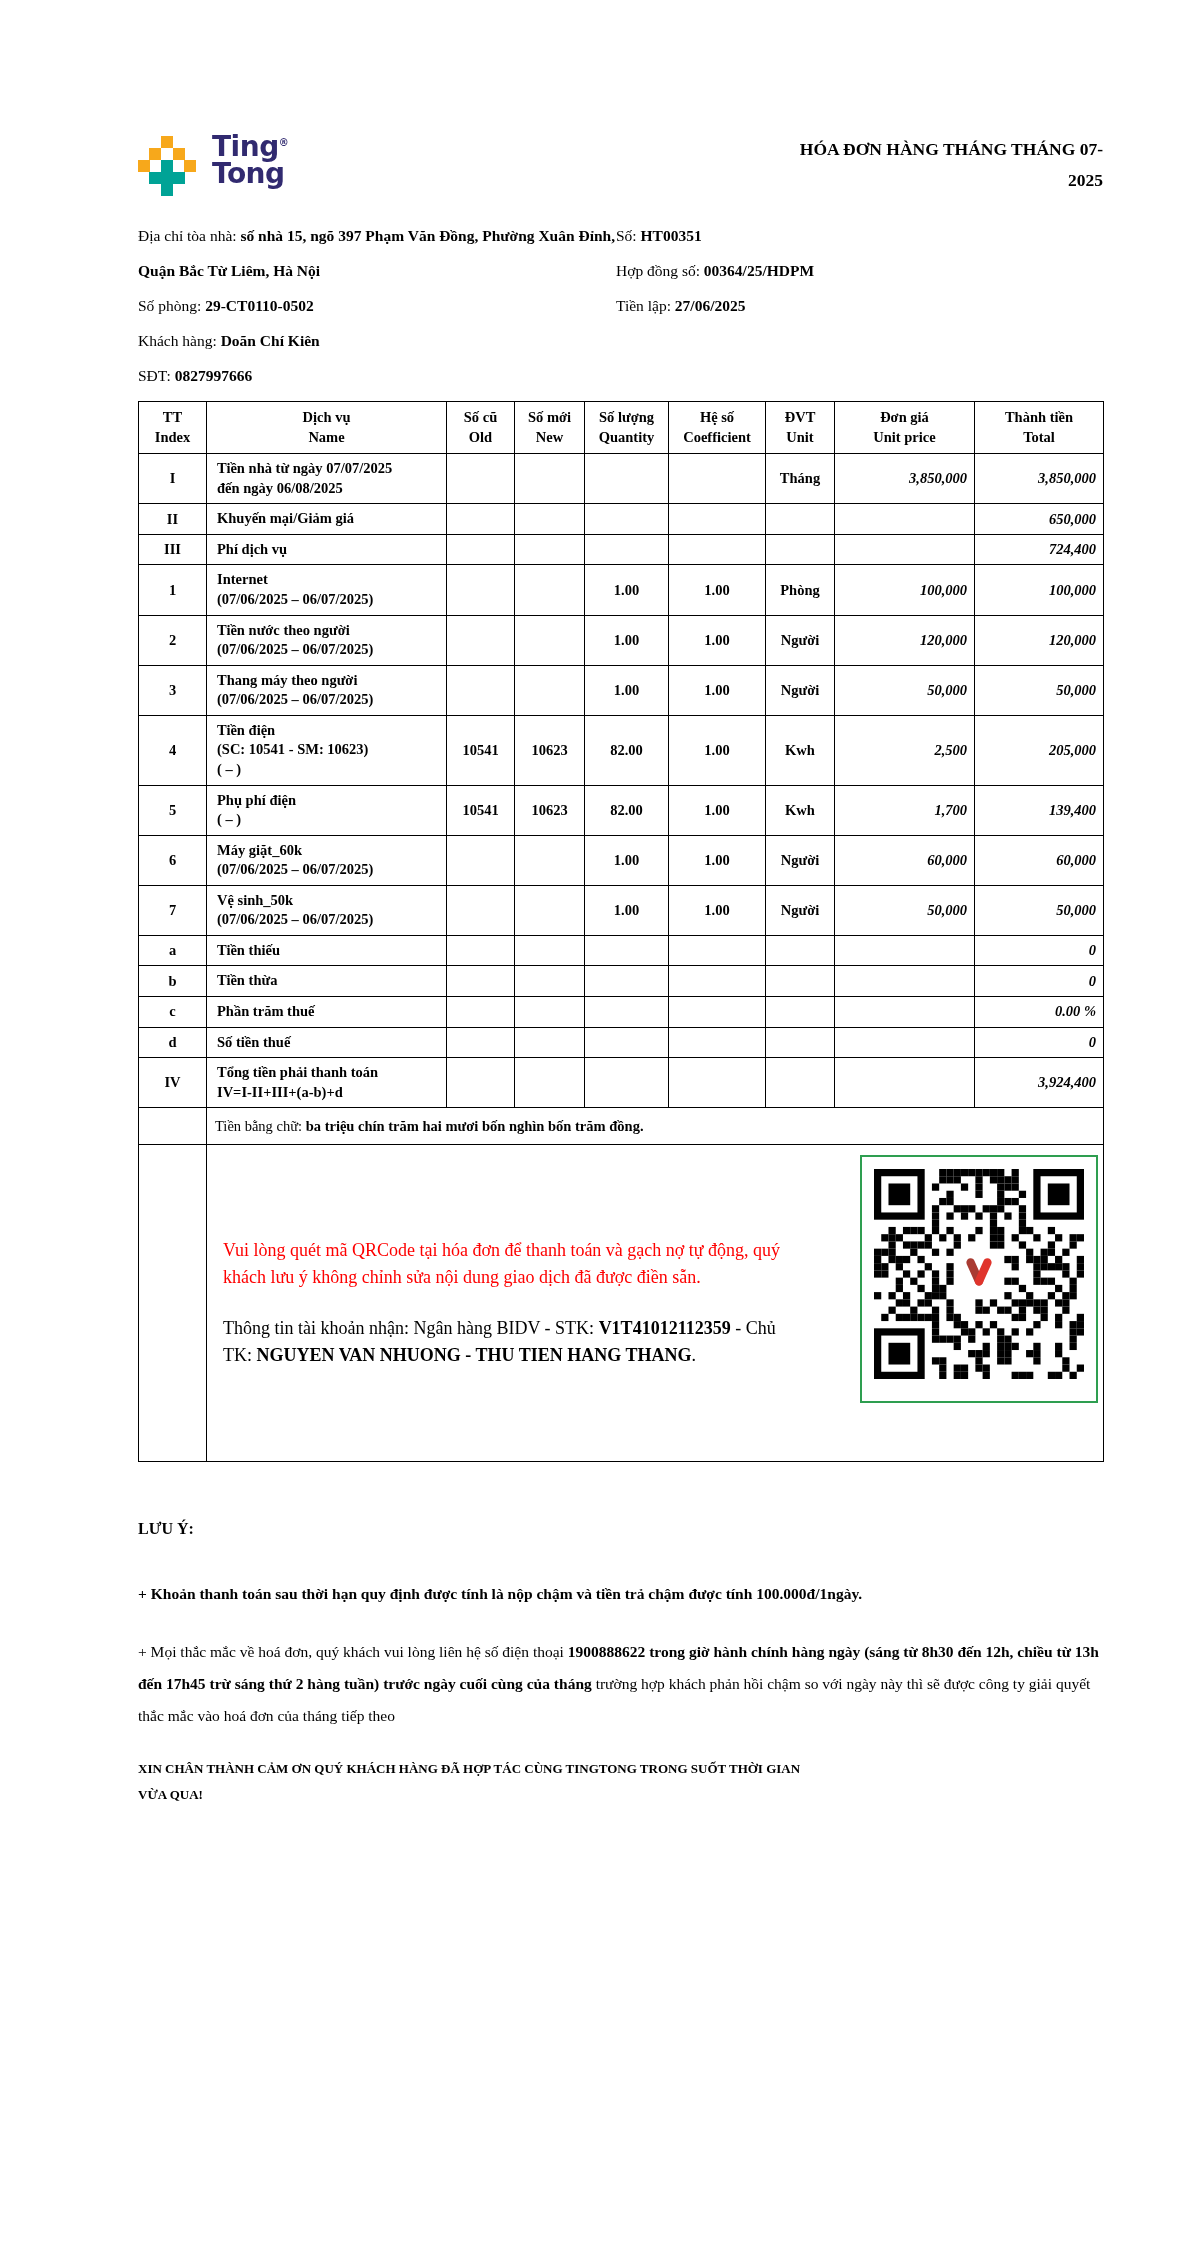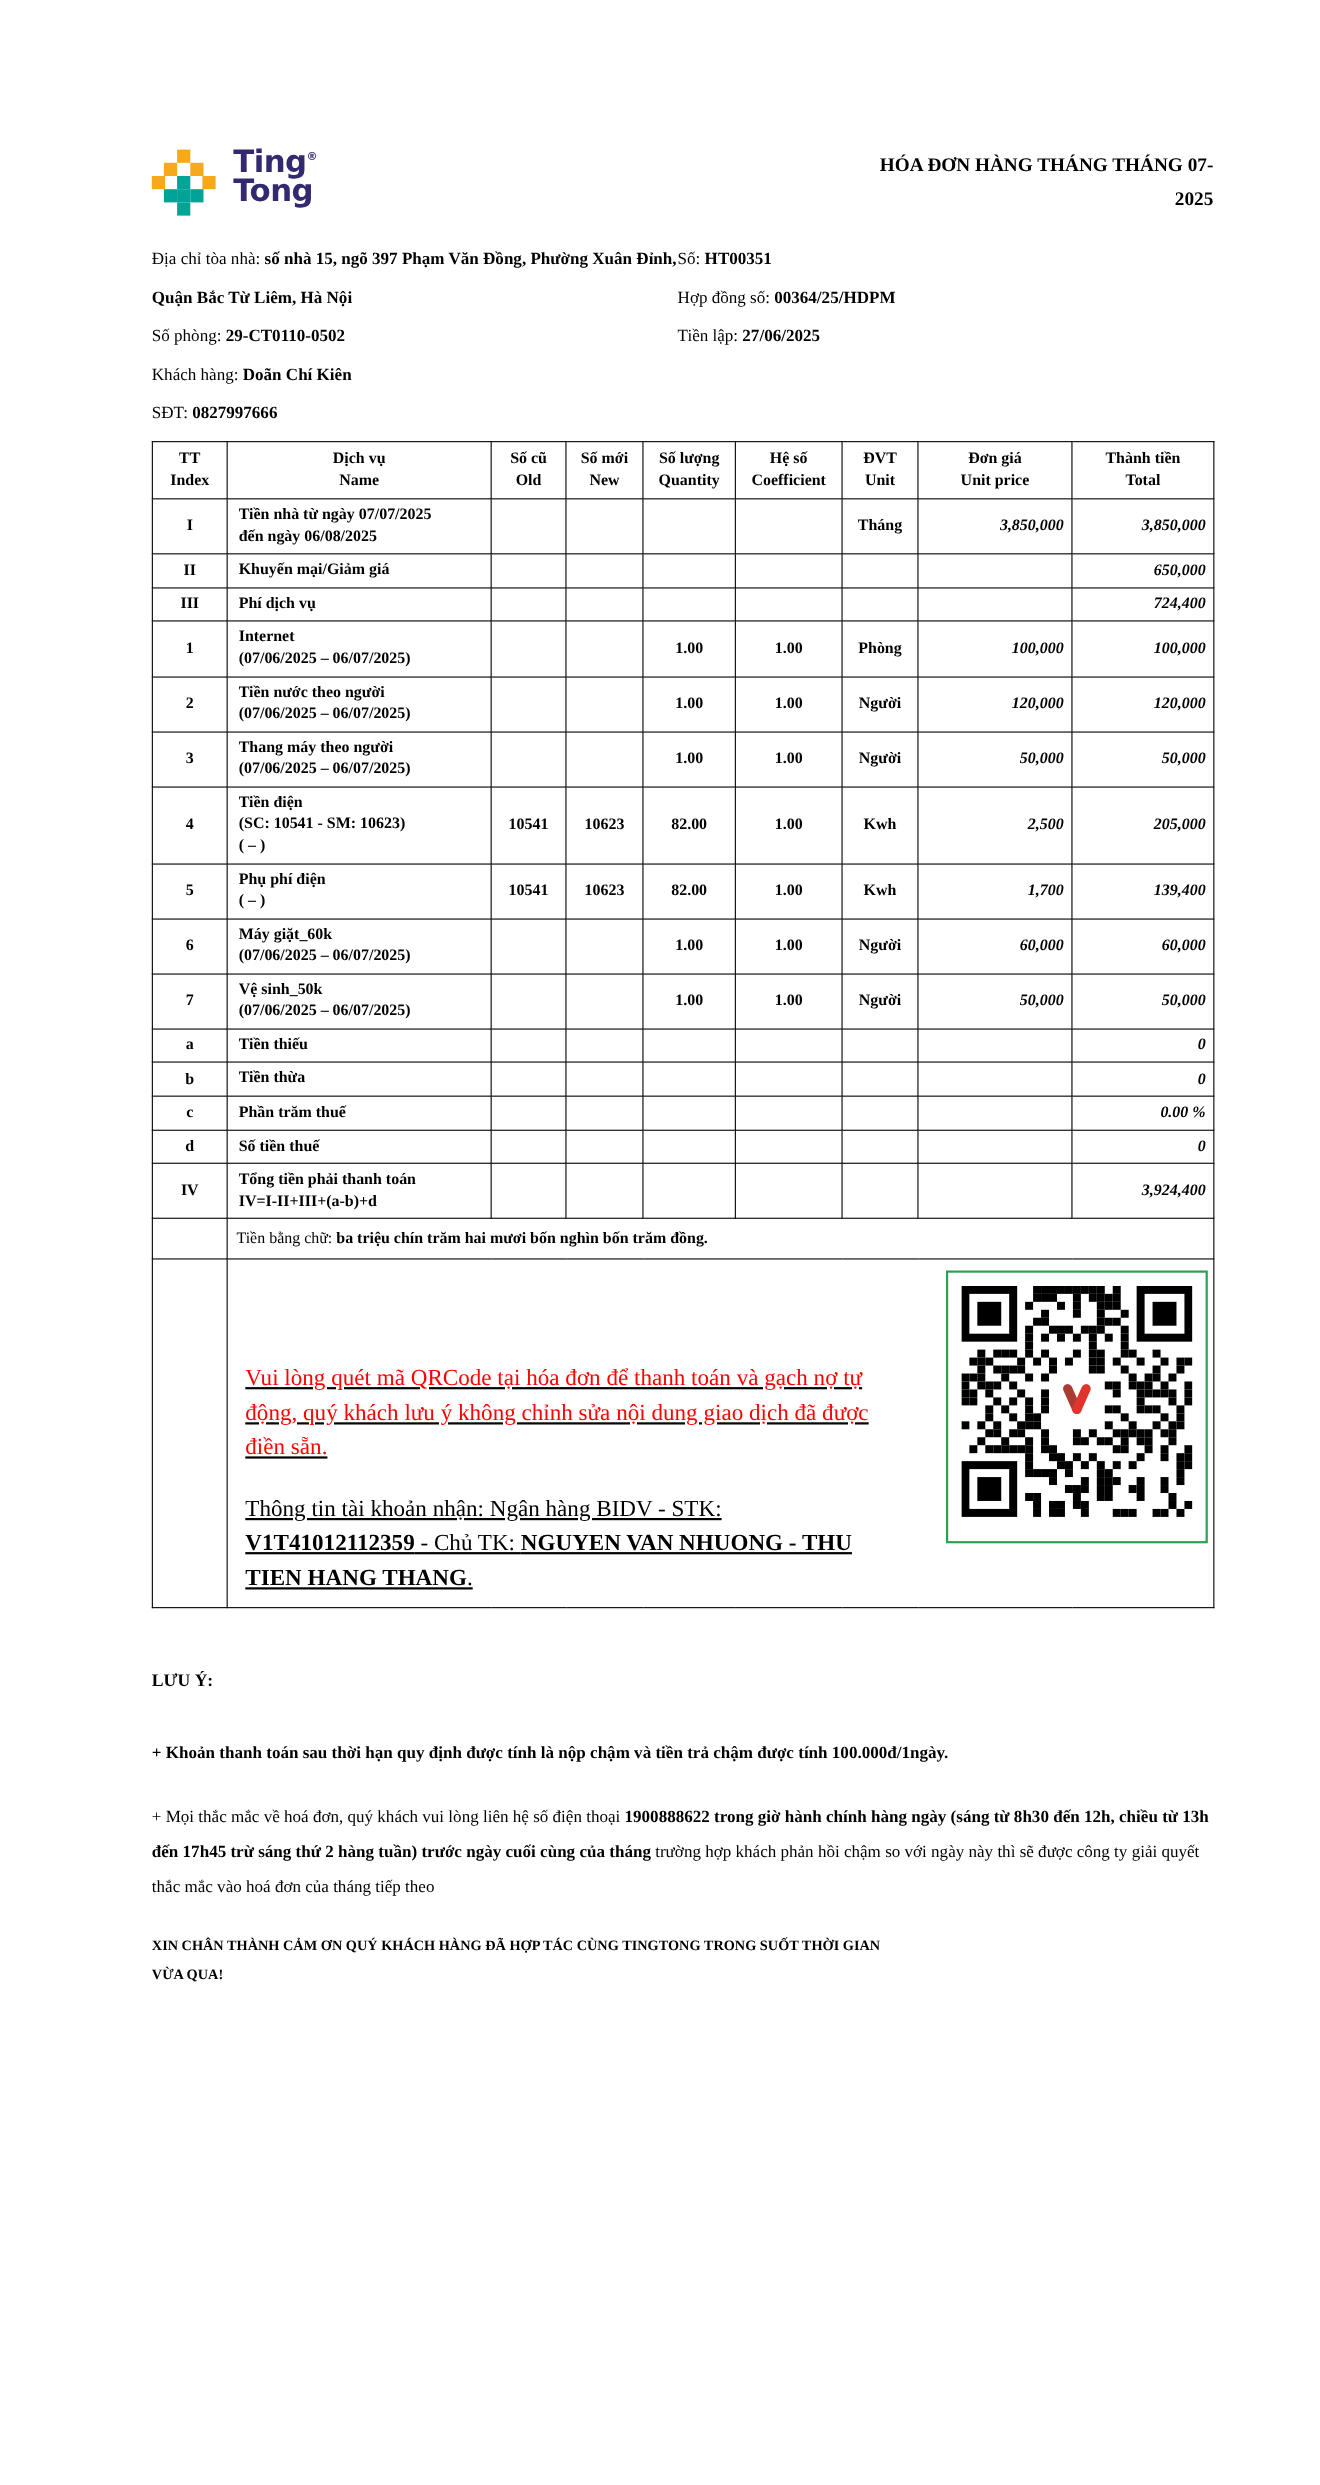--- a/index.html
+++ b/index.html
@@ -35,21 +35,21 @@
   th{text-align:center;line-height:1.35;padding:6px 3px;}
   .c-tt{text-align:center;}
   .c-name{text-align:left;line-height:1.35;padding-left:10px;}
   .c-num{text-align:center;}
   .c-unit{text-align:center;}
   .c-money{text-align:right;padding-right:7px;font-style:italic;}
   .words{font-weight:normal;padding-left:8px;height:26px;}
   .words .b{font-weight:bold;}
   .qr-row td{vertical-align:top;height:316px;padding:0;}
   .qr-cell-inner{display:flex;padding:10px 4px 0 16px;}
-  .qr-text{width:585px;margin-top:82px;font-size:21px;line-height:1.5;font-weight:normal;text-decoration:underline;}
+  .qr-text{width:585px;margin-top:82px;font-size:18px;line-height:1.5;font-weight:normal;}
   .qr-text p{margin:0;}
   .qr-text .red{color:#fe0000;}
   .qr-text .acct{margin-top:24px;}
   .qr-box{margin-left:auto;margin-right:1px;width:234px;height:244px;border:2px solid #2e9e50;
           background:#fff;position:relative;}
   .qr-box svg.qr{position:absolute;left:12px;top:12px;}
   .qr-box svg.heart{position:absolute;left:96px;top:96px;}
 
   
   .notes{margin-top:58px;font-size:15.5px;}

